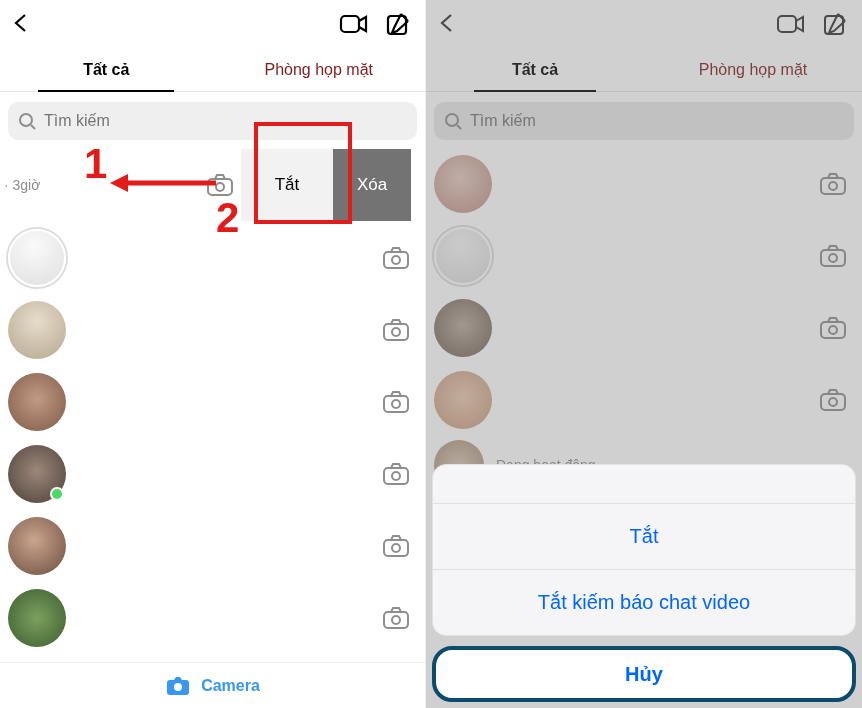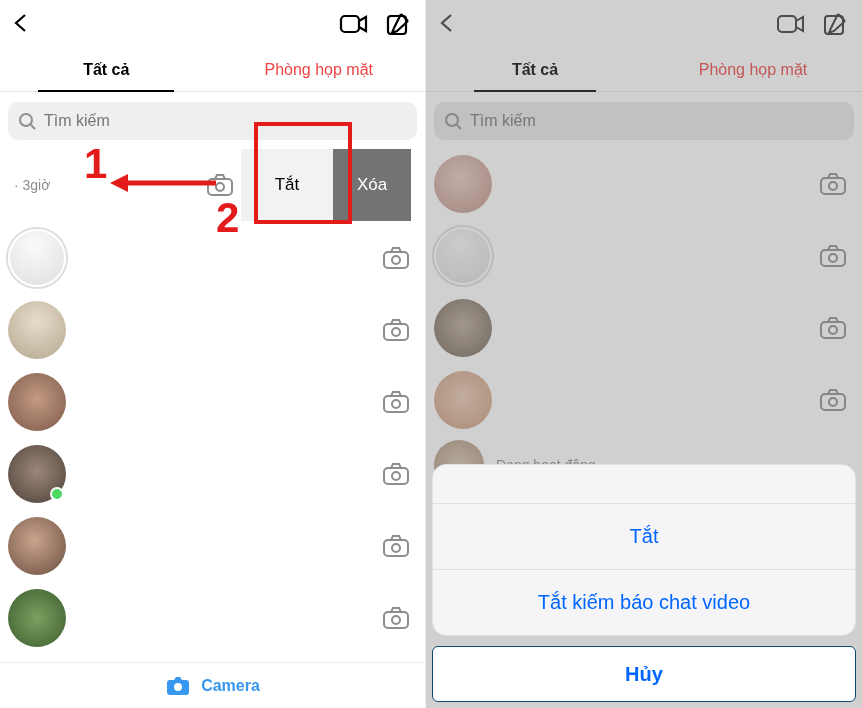--- a/index.html
+++ b/index.html
@@ -8,57 +8,57 @@
   .pane { position:relative; height:708px; background:#fff; overflow:hidden; }
   .pane-left { width:426px; border-right:1px solid #eee; }
   .pane-right { width:436px; }
   .dim-overlay { position:absolute; inset:0; background:rgba(120,120,120,0.35); pointer-events:none; z-index:5; }
   
   .hdr { height:48px; display:flex; align-items:center; justify-content:flex-end; padding:0 14px; position:relative; }
   .hdr .back { position:absolute; left:10px; top:12px; }
   .icon-stroke { stroke:#000; stroke-width:2.2; fill:none; }
   
   .tabs { display:flex; height:44px; border-bottom:1px solid #e5e5e5; }
-  .tab { flex:1; display:flex; align-items:center; justify-content:center; font-size:16px; color:#ef4444; cursor:pointer; position:relative; }
+  .tab { flex:1; display:flex; align-items:center; justify-content:center; font-size:16px; color:#7f1d1d; cursor:pointer; position:relative; }
   .tab.active { color:#000; font-weight:600; }
   .tab.active::after { content:""; position:absolute; left:18%; right:18%; bottom:-1px; height:2px; background:#000; }
   
   .search { margin:10px 8px 8px 8px; background:#efefef; border-radius:10px; height:38px; display:flex; align-items:center; padding:16px 10px; gap:8px; }
   .search input { border:none; background:transparent; outline:none; font-size:16px; color:#555; flex:1; }
   
   .list { }
   .row { display:flex; align-items:center; height:72px; padding:0 14px 0 8px; }
   .avatar { width:58px; height:58px; border-radius:50%; background:radial-gradient(circle at 40% 35%, #eee, #ccc); position:relative; flex-shrink:0; }
   .avatar.ring { box-shadow: inset 0 0 0 2px #fff, 0 0 0 2px #ddd; }
   .avatar .dot { position:absolute; right:2px; bottom:2px; width:14px; height:14px; border-radius:50%; background:#4cd964; border:2px solid #fff; }
   .row .mid { flex:1; padding-left:12px; font-size:14px; color:#8e8e8e; }
   .cam-btn { width:30px; height:26px; }
   .cam-svg { stroke:#8e8e8e; stroke-width:2; fill:none; }
   
   .row.swiped { padding-left:0; }
-  .row.swiped .mid { padding-left:14px; color:#8e8e8e; font-size:14px; }
+  .row.swiped .mid { padding-left:4px; color:#8e8e8e; font-size:14px; }
   .swipe-btn { width:92px; height:72px; display:flex; align-items:center; justify-content:center; font-size:17px; }
   .swipe-mute { background:#f2f2f2; color:#000; }
   .swipe-del  { background:#737373; color:#fff; }
   
   .red-box { position:absolute; border:4px solid #e31b1b; pointer-events:none; z-index:20; }
   
   .anno { position:absolute; color:#e31b1b; font-weight:700; font-size:42px; z-index:25; font-family: Arial, sans-serif; }
   .arrow { position:absolute; z-index:24; }
   
   .cam-footer { position:absolute; left:0; right:0; bottom:0; height:46px; background:#fff; border-top:1px solid #eee; display:flex; align-items:center; justify-content:center; gap:10px; color:#3897f0; font-weight:600; }
   
   .pane-right .tabs .tab.active::after { left:22%; right:22%; }
   .pane-right .search { background:#e8e8e8; }
   
   .sheet { position:absolute; left:6px; right:6px; bottom:6px; z-index:30; }
   .sheet-card { background:#f5f5f7; border-radius:14px; overflow:hidden; margin-bottom:10px; border:1px solid #e2e2e2; }
   .sheet-row { height:66px; display:flex; align-items:center; justify-content:center; font-size:20px; color:#0066ff; border-top:1px solid #e0e0e0; cursor:pointer; }
   .sheet-row:first-child { border-top:none; }
-  .sheet-cancel { background:#fff; border-radius:6px; height:56px; display:flex; align-items:center; justify-content:center; font-size:20px; color:#0066ff; font-weight:600; border:1px solid #0c4a6e; cursor:pointer; }
+  .sheet-cancel { background:#fff; border-radius:20px; height:56px; display:flex; align-items:center; justify-content:center; font-size:20px; color:#0066ff; font-weight:600; border:4px solid #0c4a6e; cursor:pointer; }
   .sheet-top-space { height:38px; }
   
   svg { display:block; }
   .muted { color:#8e8e8e; }
 </style>
 </head>
 <body>
 
 <div class="wrap">
 

